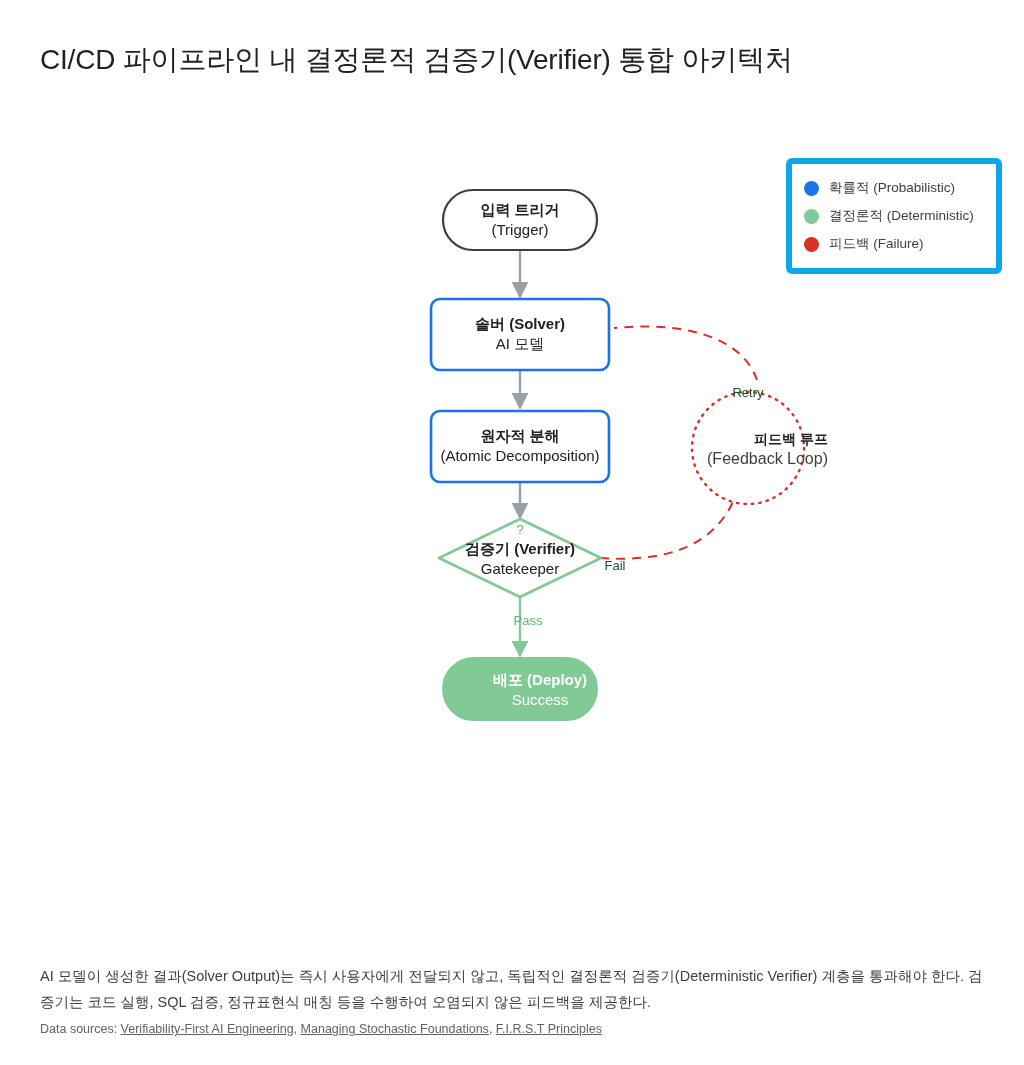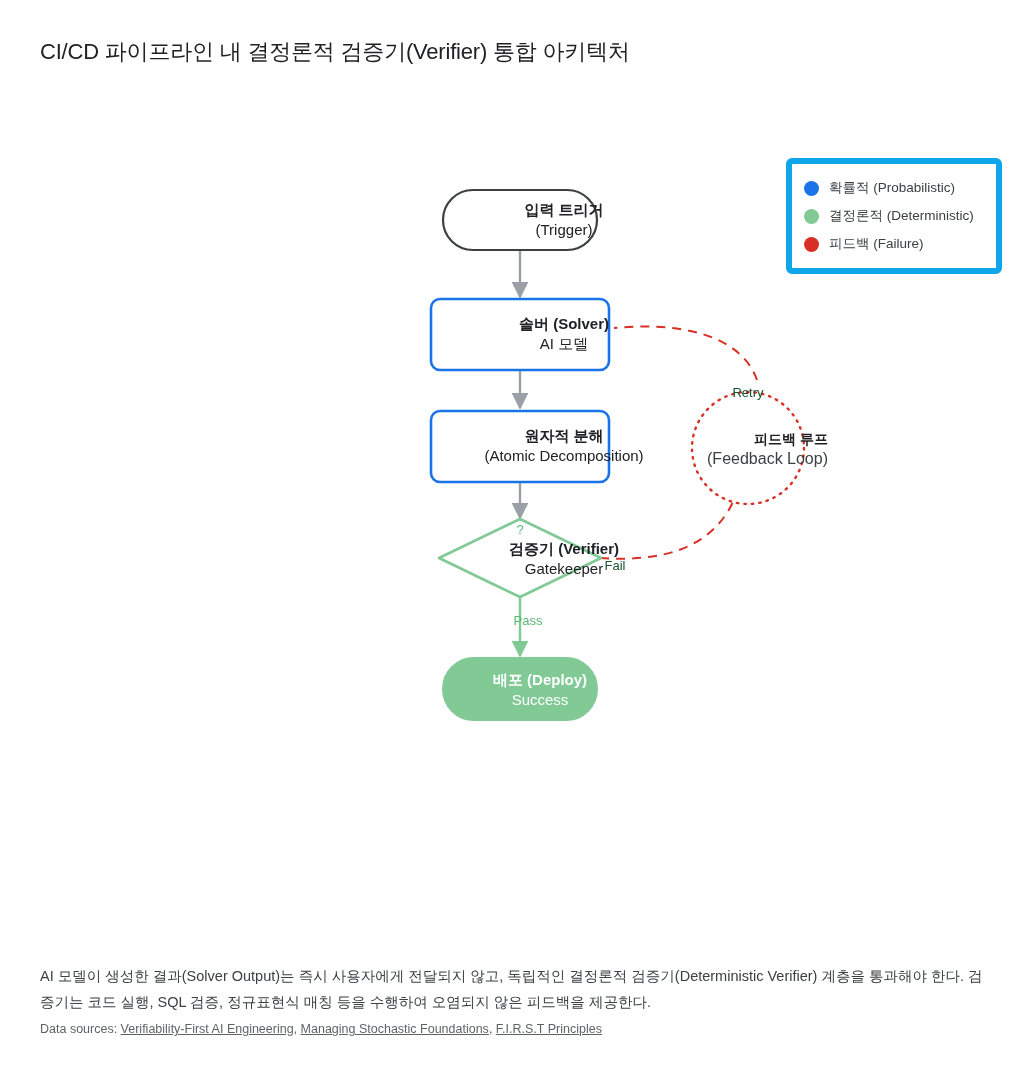--- a/index.html
+++ b/index.html
@@ -14,21 +14,21 @@
     font-family: "Liberation Sans", "DejaVu Sans", sans-serif;
     color: #202124;
     position: relative;
   }
 
   
   #page-title {
     position: absolute;
     left: 40px; top: 22px;
     width: 950px;
-    font-size: 22px;
+    font-size: 28px;
     font-weight: 400;
     line-height: 1.38;
     letter-spacing: -0.2px;
     color: #202124;
     white-space: pre-wrap;
   }
 
   
   #figure {
     position: absolute;
@@ -67,21 +67,21 @@
   
   .node-label {
     position: absolute;
     text-align: center;
     line-height: 1.32;
     pointer-events: none;
   }
   .node-label .l1 { display: block; font-size: 15px; font-weight: 700; }
   .node-label .l2 { display: block; font-size: 15px; font-weight: 400; }
 
-  .nl-dark  { color: #202124; margin-left: 44px; }
+  .nl-dark  { color: #202124; }
   .nl-white { color: #ffffff; padding-left: 40px; }
 
   .edge-label {
     position: absolute;
     font-size: 13px;
     font-weight: 400;
     text-align: center;
     white-space: nowrap;
     pointer-events: none;
   }

